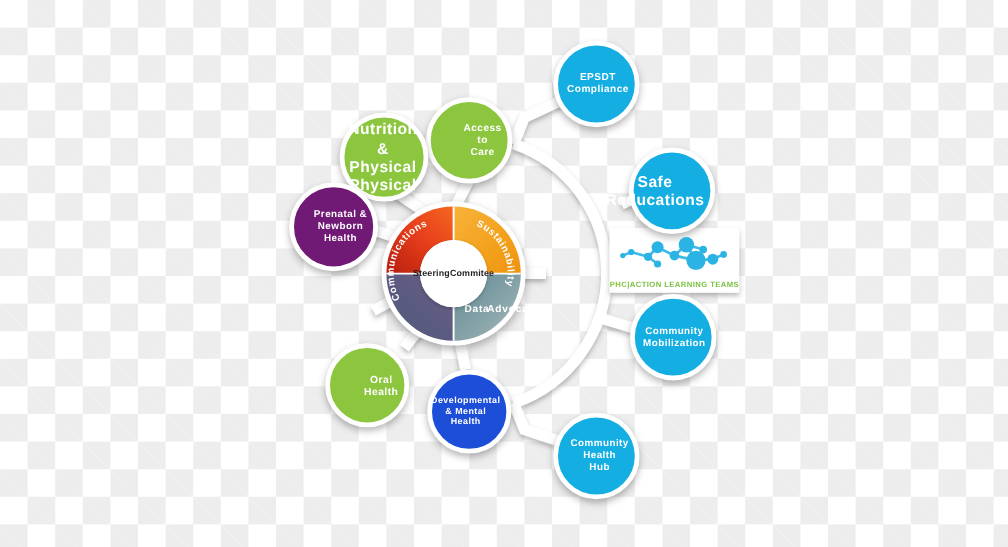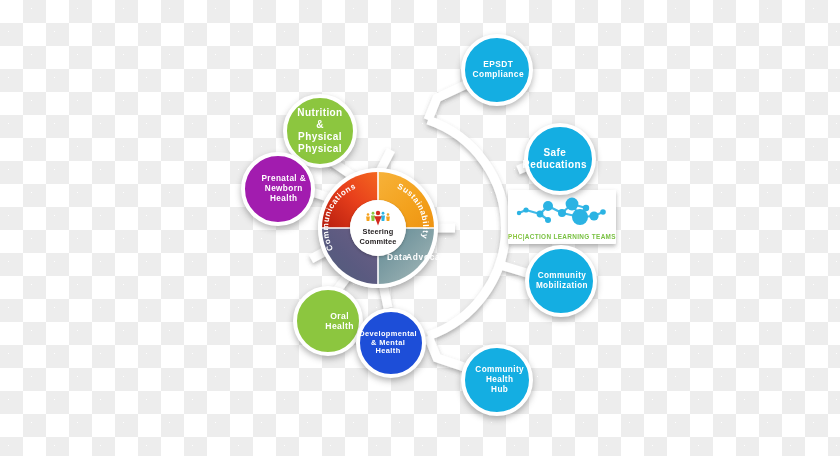--- a/index.html
+++ b/index.html
@@ -27,21 +27,21 @@
     z-index:6;
     -webkit-font-smoothing:antialiased;
   }
   .bubble span{display:block;padding:0 5px;}
 
   
   #wheel{position:absolute;z-index:5;border-radius:50%;
          box-shadow:0 3px 7px rgba(60,60,60,.4);}
   #hub{
     position:absolute;border-radius:50%;background:#ffffff;
-    display:flex;flex-direction:column;align-items:center;justify-content:center;
+    display:flex;flex-direction:row;align-items:center;justify-content:center;
     z-index:8;box-shadow:0 1px 3px rgba(0,0,0,.25);
   }
   #hub .hub-label{
     font-size:7.4px;font-weight:bold;color:#231f20;
     line-height:1.22;text-align:center;letter-spacing:.15px;
   }
   .quad-label{
     position:absolute;color:#ffffff;font-weight:bold;
     z-index:7;white-space:nowrap;
   }
@@ -161,39 +161,46 @@
         <circle cx="50" cy="9" r="2.6" fill="#f5a11c"></circle>
         <path d="M46.2 13 h7.6 l-1.2 9 h-5.2 z" fill="#f5a11c"></path>
         <circle cx="30" cy="6" r="4.4" fill="#d42a1f"></circle>
         <path d="M22.5 12.5 h15 l-4 9.5 l-3.5 9 l-3.5 -9 z" fill="#d42a1f"></path>
       </g>
     </svg>
     <div class="hub-label">Steering</div>
     <div class="hub-label">Commitee</div>
   </div>
 
-
-  <div class="bubble" style="left:283px;top:94px;width:74px;height:74px;background:#8cc63f;font-size:10px;">
+  <div class="bubble" style="left:355px;top:81px;width:72px;height:72px;background:#8cc63f;font-size:8.4px;">
+    <div>
+      <span>Access</span>
+      <span>to</span>
+      <span>Care</span>
+    </div>
+  </div>
+
+  <div class="bubble" style="left:283px;top:94px;width:74px;height:74px;background:#8cc63f;font-size:13px;">
     <div>
       <span>Nutrition &amp;</span>
       <span>Physical</span>
       <span>Physical</span>
     </div>
   </div>
 
-  <div class="bubble" style="left:241px;top:152px;width:74px;height:74px;background:#a21caf;font-size:8.2px;">
+  <div class="bubble" style="left:241px;top:152px;width:74px;height:74px;background:#701a75;font-size:8.2px;">
     <div>
       <span>Prenatal &amp;</span>
       <span>Newborn</span>
       <span>Health</span>
     </div>
   </div>
 
 
-  <div class="bubble" style="left:293px;top:286px;width:70px;height:70px;background:#8cc63f;font-size:8.6px;">
+  <div class="bubble" style="left:271px;top:286px;width:70px;height:70px;background:#8cc63f;font-size:8.6px;">
     <div>
       <span>Oral</span>
       <span>Health</span>
     </div>
   </div>
 
   <div class="bubble" style="left:356px;top:308px;width:70px;height:70px;background:#1d4ed8;font-size:7.4px;">
     <div>
       <span>Developmental</span>
       <span>&amp; Mental</span>
@@ -201,21 +208,21 @@
     </div>
   </div>
 
   <div class="bubble" style="left:461px;top:34px;width:72px;height:72px;background:#14aee2;font-size:8.4px;">
     <div>
       <span>EPSDT</span>
       <span>Compliance</span>
     </div>
   </div>
 
-  <div class="bubble" style="left:524px;top:123px;width:72px;height:72px;background:#14aee2;font-size:10px;">
+  <div class="bubble" style="left:524px;top:123px;width:72px;height:72px;background:#14aee2;font-size:13px;">
     <div>
       <span>Safe</span>
       <span>Reducations</span>
     </div>
   </div>
 
   <div class="bubble" style="left:525px;top:245px;width:72px;height:72px;background:#14aee2;font-size:8.2px;">
     <div>
       <span>Community</span>
       <span>Mobilization</span>

